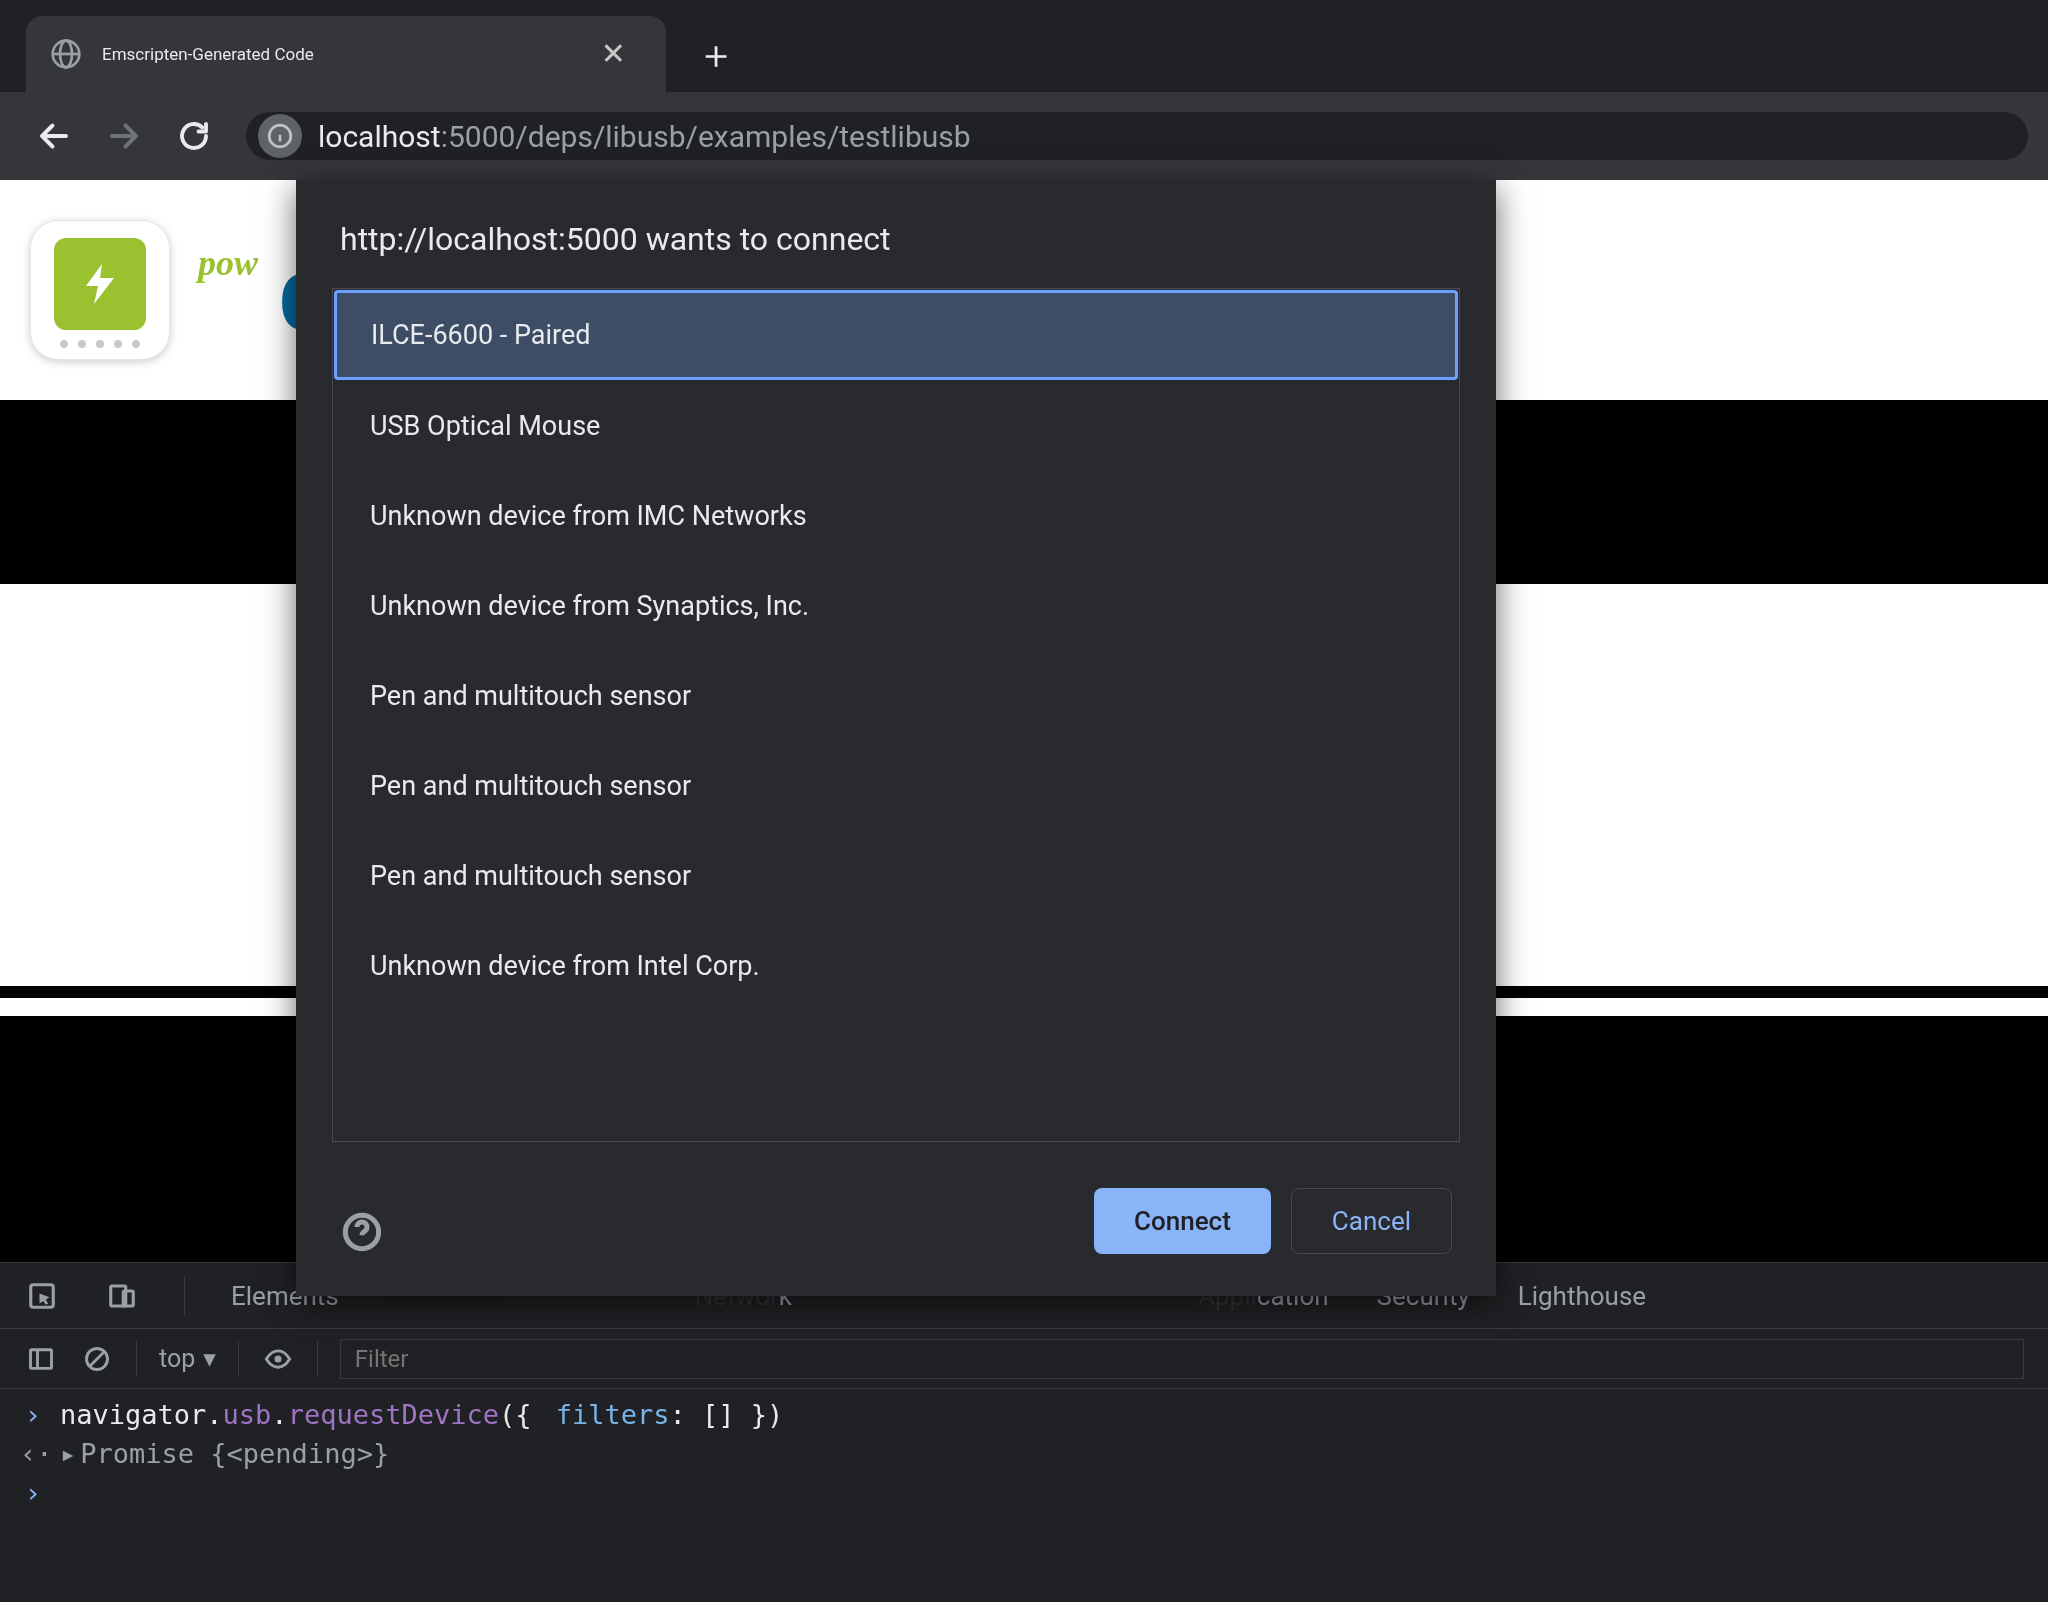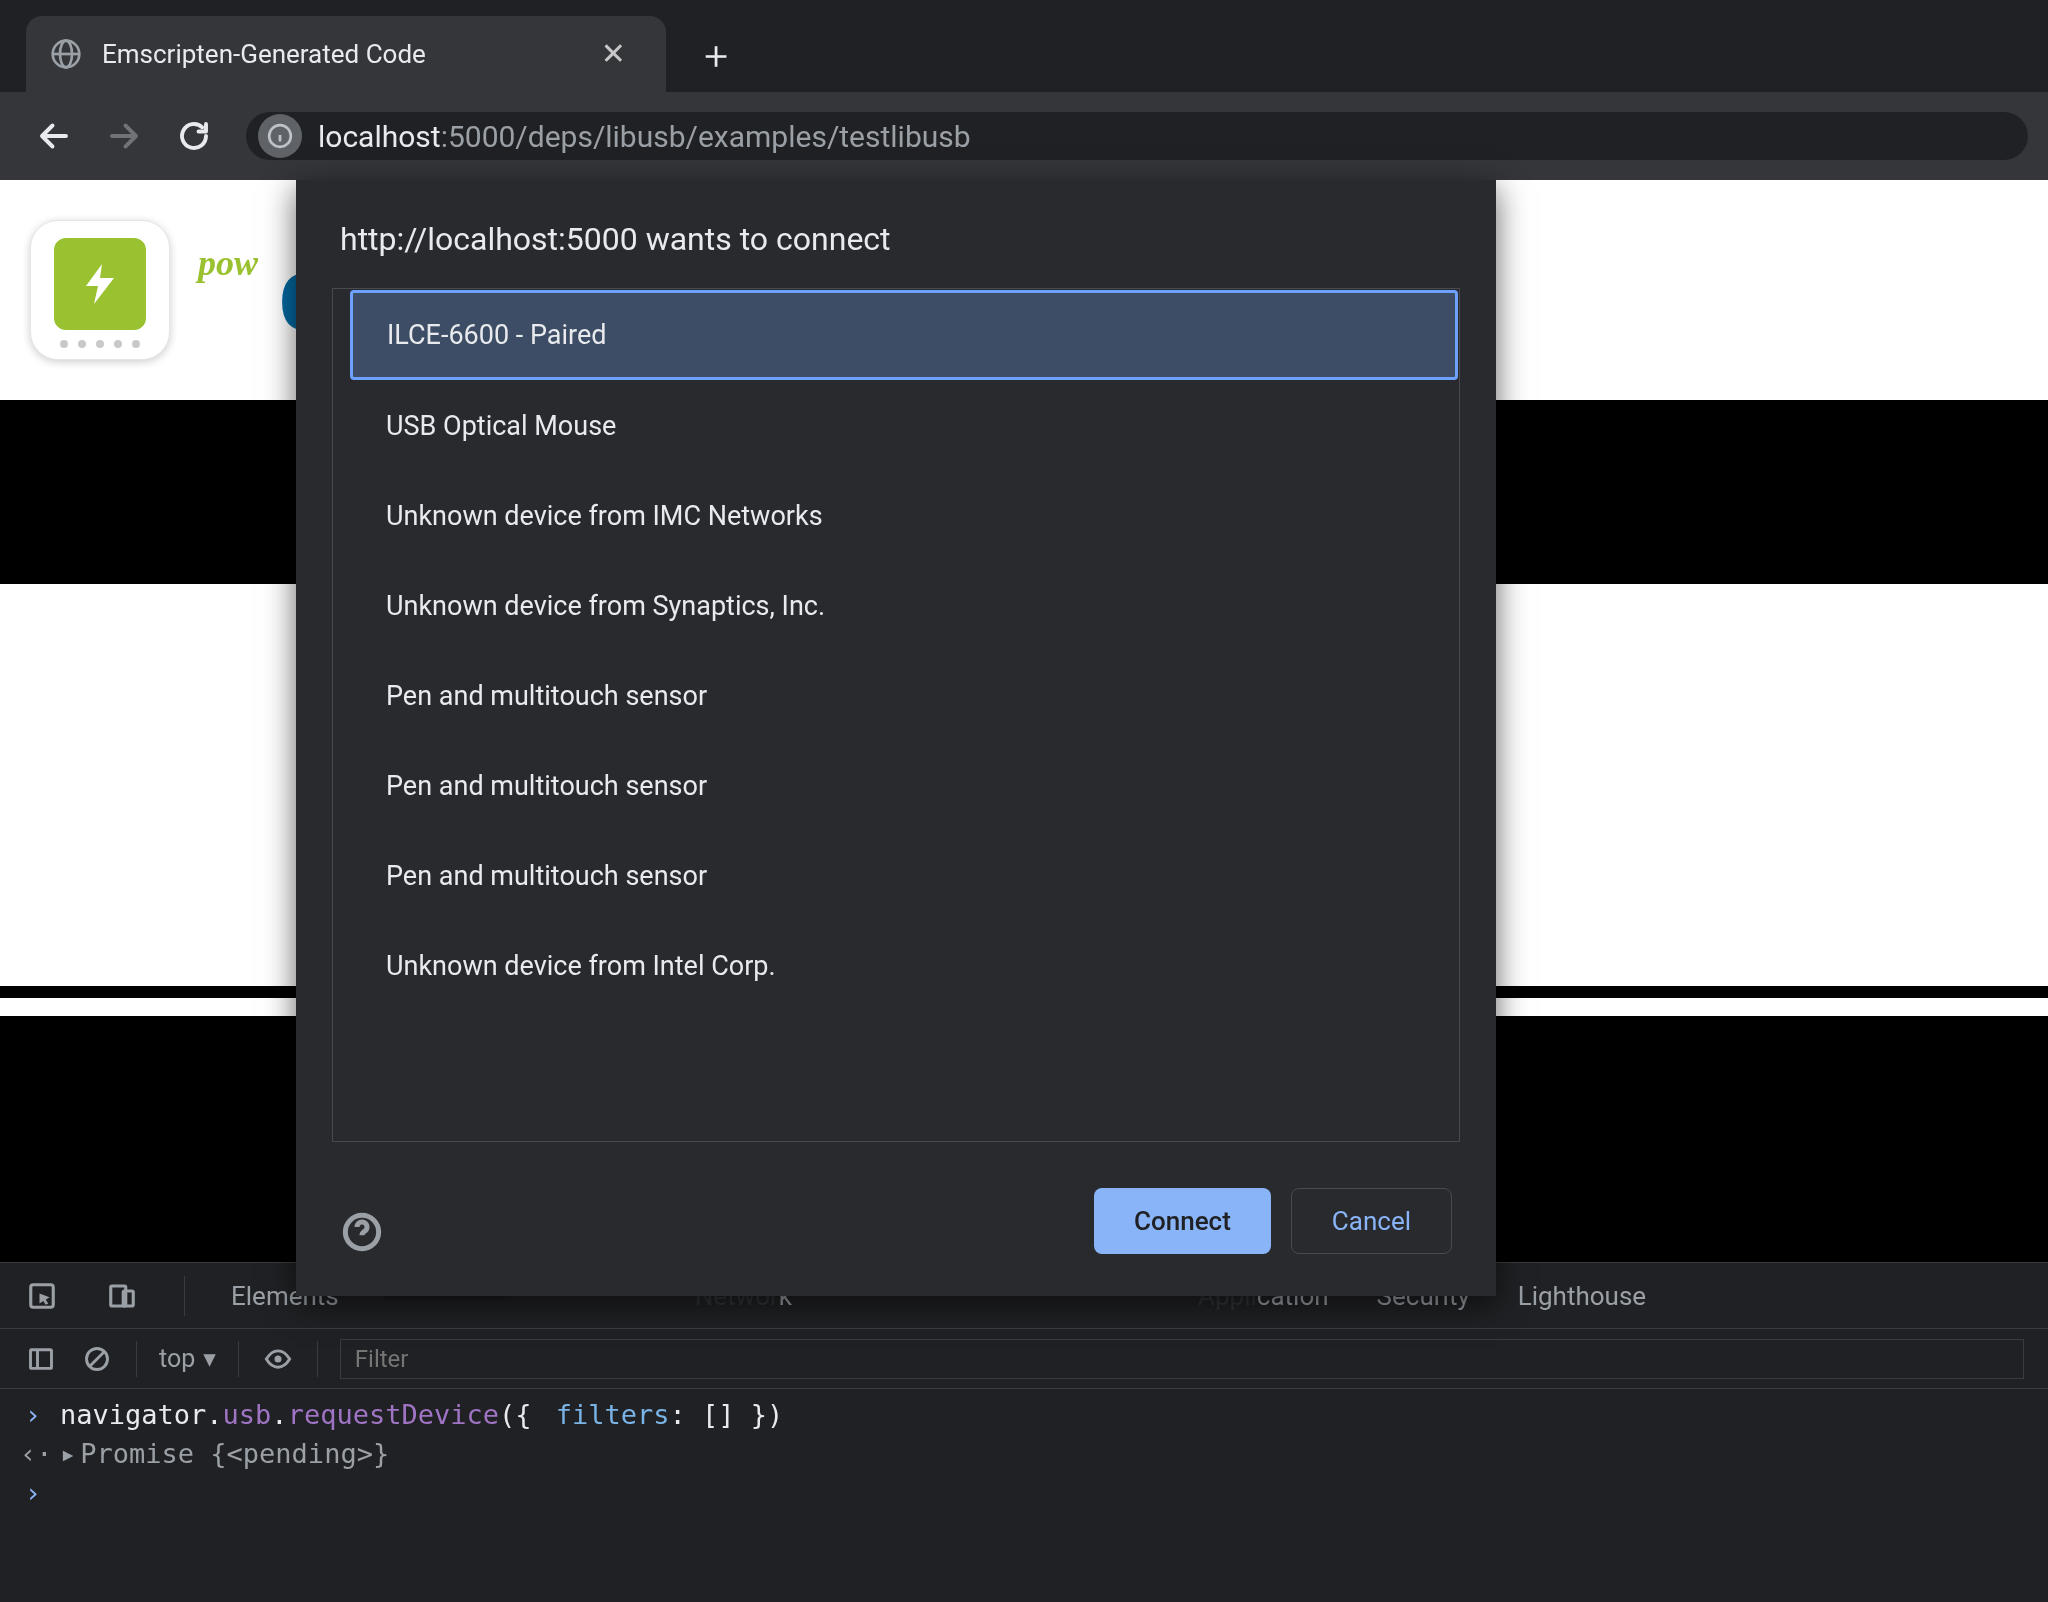--- a/index.html
+++ b/index.html
@@ -28,21 +28,21 @@
     border-radius: 16px 16px 0 0;
     padding: 0 30px 0 24px;
     gap: 20px;
     min-width: 640px;
   }
   .tab .favicon {
     width: 32px; height: 32px; border-radius: 50%;
     display:flex;align-items:center;justify-content:center;
   }
   .tab .favicon svg { width:32px; height:32px; fill:#9aa0a6; }
-  .tab-title { color:#e8eaed; font-size: 26px; flex:1; }
+  .tab-title { color:#e8eaed; font-size: 17px; flex:1; }
   .tab-close { color:#c7c7c7; font-size: 30px; line-height:1; cursor:pointer; padding:6px 10px;}
   .newtab {
     width: 56px; height: 56px; margin-left: 22px; margin-bottom: 10px;
     display:flex;align-items:center;justify-content:center;
     color:#e8eaed; font-size: 40px; cursor:pointer; border-radius:50%;
   }
 
   
   .toolbar {
     height: 88px;
@@ -121,21 +121,20 @@
   }
   .dialog-title {
     padding: 40px 44px 30px 44px;
     font-size: 32px; color:#e8eaed; font-weight:400;
   }
   .device-list {
     margin: 0 36px 0 36px;
     border: 1px solid #474a4e;
     height: 854px;
     overflow-y:auto;
-    padding-left:16px;
   }
   .device {
     padding: 26px 34px;
     font-size: 27px;
     color:#e8eaed;
     cursor:pointer;
     border:3px solid transparent;
   }
   .device.selected {
     background:#3c4d65;

